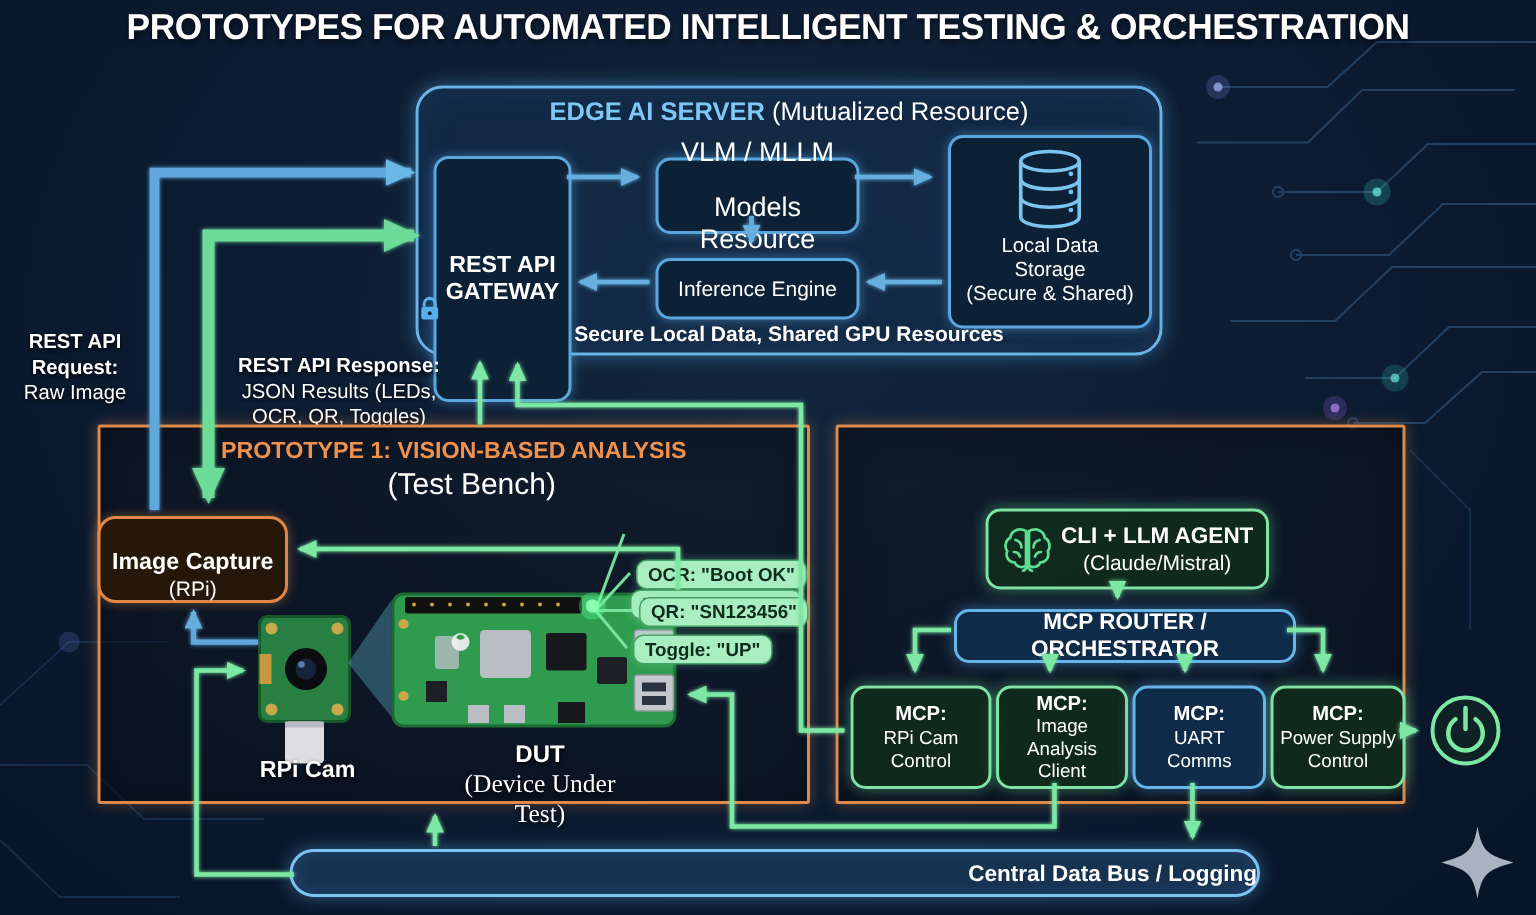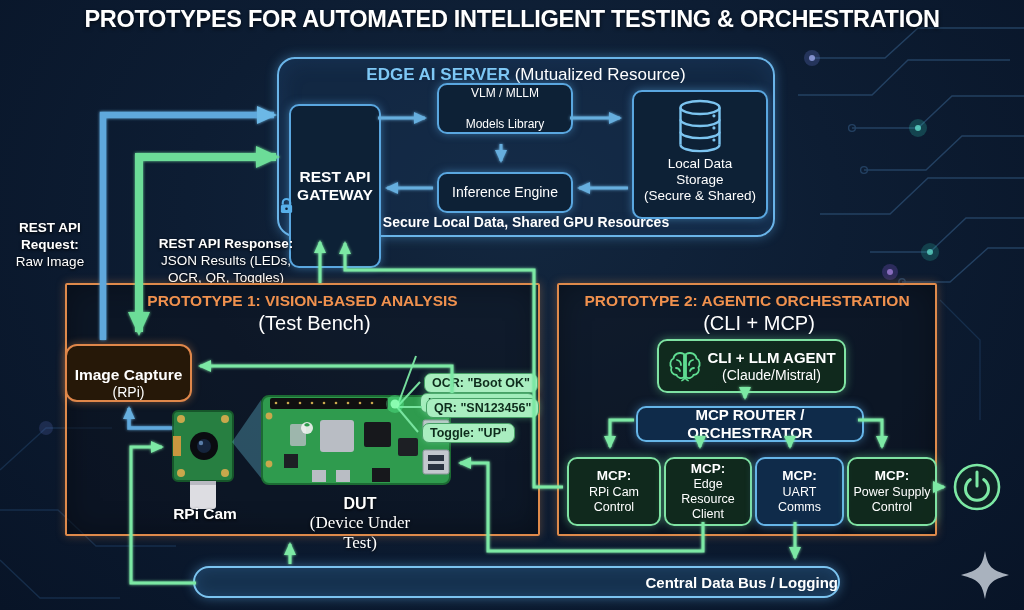--- a/index.html
+++ b/index.html
@@ -14,21 +14,21 @@
     text-shadow:0 2px 4px rgba(0,0,0,.6);transform:scaleX(.98);}
   
   #server{left:277px;top:57px;width:498px;height:180px;border:2px solid #6ab4e8;border-radius:18px;
     background:rgba(21,48,79,.55);box-shadow:0 0 12px rgba(90,170,230,.45), inset 0 0 24px rgba(60,130,200,.15);}
   #server-head{position:absolute;top:6px;left:0;width:100%;text-align:center;font-size:17px;}
   #server-head .b{color:#7ec8f5;font-weight:700;}
   .bluebox{position:absolute;background:#0d2136;border:2px solid #5aa7e0;border-radius:10px;
     display:flex;flex-direction:column;align-items:center;justify-content:center;
     box-shadow:0 0 8px rgba(90,170,230,.5);text-align:center;line-height:1.18;}
   #gateway{left:10px;top:13px;width:88px;height:160px;font-size:15.5px;font-weight:700;margin-top:32px;}
-  #vlm{left:158px;top:24px;width:132px;height:47px;font-size:12px;gap:16px;}
+  #vlm{left:158px;top:46px;width:132px;height:47px;font-size:18px;gap:16px;}
   #inference{left:158px;top:113px;width:132px;height:37px;font-size:14px;}
   #storage{left:353px;top:31px;width:132px;height:119px;font-size:13.5px;justify-content:flex-start;padding-top:6px;}
   #secure-note{position:absolute;bottom:5px;left:0;width:100%;text-align:center;font-size:14px;font-weight:700;}
   #secure-note svg{vertical-align:-3px;margin-right:6px;}
   
   .ann{position:absolute;text-align:center;font-size:13.5px;line-height:1.25;text-shadow:0 1px 3px #000;}
   .ann .b{font-weight:700;}
   #ann-req{left:2px;top:220px;width:96px;}
   #ann-resp{left:146px;top:236px;width:160px;}
   
@@ -111,21 +111,21 @@
   <div id="server" class="node">
     <div id="server-head">
       <span class="b">EDGE AI SERVER</span><span> (Mutualized Resource)</span>
     </div>
     <div id="gateway" class="bluebox">
       <span>REST API</span>
       <span>GATEWAY</span>
     </div>
     <div id="vlm" class="bluebox">
       <span>VLM / MLLM</span>
-      <span>Models Library</span>
+      <span>Models Resource</span>
     </div>
     <div id="inference" class="bluebox">
       <span>Inference Engine</span>
     </div>
     <div id="storage" class="bluebox">
       <svg width="52" height="58" viewBox="0 0 56 62">
         <g stroke="#7cc4f0" stroke-width="2.6" fill="none">
           <ellipse cx="28" cy="10" rx="21" ry="7"></ellipse>
           <path d="M7 10 V50 M49 10 V50"></path>
           <path d="M7 23 A21 7 0 0 0 49 23"></path>
@@ -223,24 +223,20 @@
       <span class="photo-sub">(Device Under Test)</span>
     </div>
 
     <div class="pill" style="left:353px;top:62px;margin-top:46px;">LED: ON (Green)</div>
     <div class="pill" style="left:357px;top:88px;">OCR: "Boot OK"</div>
     <div class="pill" style="left:359px;top:113px;">QR: "SN123456"</div>
     <div class="pill" style="left:355px;top:138px;">Toggle: "UP"</div>
   </div>
 
   <div id="proto2" class="node proto">
-    <div class="proto-head">
-      <span class="t">PROTOTYPE 2: AGENTIC ORCHESTRATION</span><br>
-      <span class="s">(CLI + MCP)</span>
-    </div>
     <div id="agent" class="greenbox">
       <svg width="36" height="32" viewBox="0 0 36 32">
         <g stroke="#5fdd92" stroke-width="1.8" fill="none" stroke-linecap="round">
           <path d="M17 4 C12 1.5 7 4 6.5 8.5 C3 10 2.5 15 4.5 17.5 C3 21 5.5 25 9.5 25 C10.5 28 14.5 29 17 27 Z"></path>
           <path d="M19 4 C24 1.5 29 4 29.5 8.5 C33 10 33.5 15 31.5 17.5 C33 21 30.5 25 26.5 25 C25.5 28 21.5 29 19 27 Z"></path>
           <path d="M18 5 V27 M18 27 q-1 3 -3 3.5 M18 27 q1 3 3 3.5"></path>
           <path d="M10 10 q4 1 4 5 M26 10 q-4 1 -4 5 M9 18 q3 0 4 3 M27 18 q-3 0 -4 3"></path>
         </g>
       </svg>
       <span class="tx">
@@ -251,21 +247,21 @@
     <div id="router" class="greenbox mcp blue">
       <span>MCP ROUTER / ORCHESTRATOR</span>
     </div>
     <div id="mcp1" class="greenbox mcp">
       <span class="mt">MCP:</span>
       <span>RPi Cam</span>
       <span>Control</span>
     </div>
     <div id="mcp2" class="greenbox mcp">
       <span class="mt">MCP:</span>
-      <span>Edge Resource</span>
+      <span>Image Analysis</span>
       <span>Client</span>
     </div>
     <div id="mcp3" class="greenbox mcp blue">
       <span class="mt">MCP:</span>
       <span>UART</span>
       <span>Comms</span>
     </div>
     <div id="mcp4" class="greenbox mcp">
       <span class="mt">MCP:</span>
       <span>Power Supply</span>

